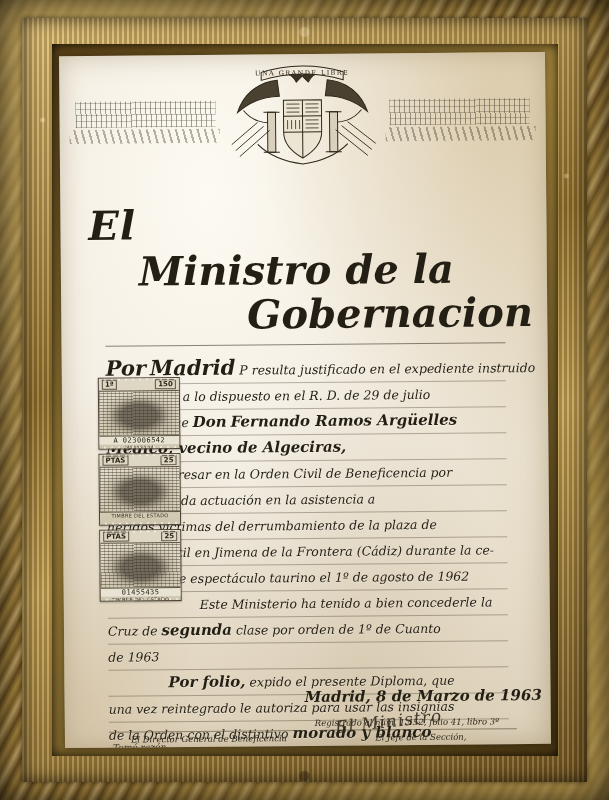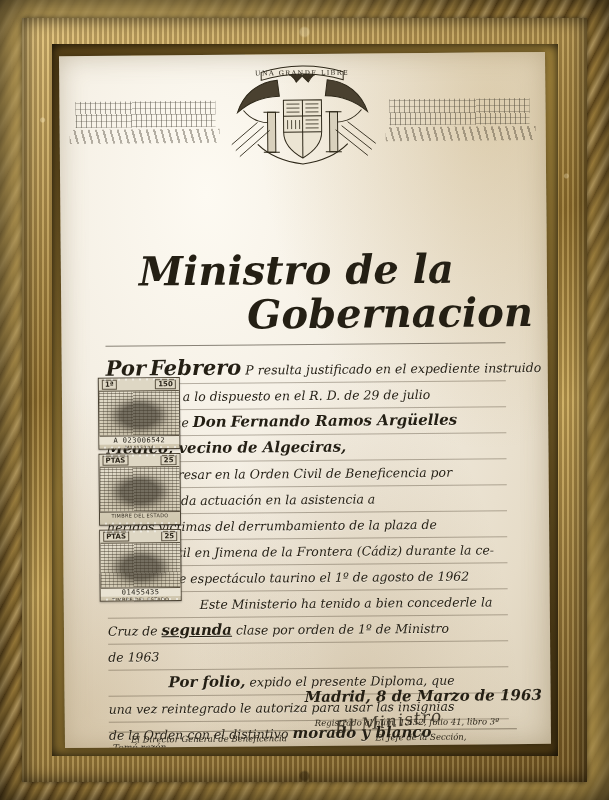--- a/index.html
+++ b/index.html
@@ -97,21 +97,21 @@
     color:#241f14;
     font-size:12.5px;
     line-height:25px;
     white-space:nowrap;
     text-shadow:0 1px 0 rgba(255,255,255,.3);
   }
   .ln.indent{padding-left:92px;}
   .ln.indent2{padding-left:60px;}
   .big{font-size:21px;font-weight:700;}
   .med{font-size:15px;font-weight:700;}
-  .und{text-decoration:underline;}
+  .und{}
   .ruled{
     border-bottom:1px solid rgba(60,50,32,.35);
   }
 
   
   #stamps{position:absolute;left:36px;top:322px;width:82px;}
   .stamp{
     width:80px;height:70px;margin-bottom:4px;
     background:linear-gradient(180deg,#e8e2d2,#cfc6ae);
     border:1px solid #4b4334;
@@ -209,49 +209,50 @@
           <path d="M46 52 L62 52 M46 92 L62 92 M108 52 L124 52 M108 92 L124 92"></path>
 
           <path d="M40 84 C52 96 70 102 85 104 C100 102 118 96 130 84" stroke-width="1.2"></path>
           <path d="M118 70 L150 96 M124 66 L154 90 M130 62 L158 84" stroke-width="0.9"></path>
           <path d="M52 70 L22 96 M46 66 L18 90 M40 62 L14 84" stroke-width="0.9"></path>
         </g>
         <text x="85" y="15" text-anchor="middle" font-family="DejaVu Serif, serif" font-size="6.5" letter-spacing="1.4" fill="#241f14">UNA GRANDE LIBRE</text>
       </svg>
     </div>
 
+    <div id="h1" class="hand">El</div>
     <div id="h2" class="hand">Ministro de la</div>
     <div id="h3" class="hand">Gobernacion</div>
 
     <div class="rule" id="rule1"></div>
 
     <div id="body">
       <div class="ln ruled">
         <span class="big">Por</span>
-        <span class="big">Febrero</span>
+        <span class="big">Madrid</span>
         <span>P</span>
         resulta justificado en el expediente instruido
       </div>
       <div class="ln ruled">con arreglo a lo dispuesto en el R. D. de 29 de julio</div>
       <div class="ln ruled">
         de 1910, que <span class="med">Don</span>
         <span class="med">Fernando Ramos Argüelles</span>
       </div>
       <div class="ln ruled">
         <span class="med">Médico, vecino de Algeciras,</span>
       </div>
       <div class="ln ruled">merece ingresar en la Orden Civil de Beneficencia por</div>
       <div class="ln ruled">su distinguida actuación en la asistencia a</div>
       <div class="ln ruled">heridos víctimas del derrumbamiento de la plaza de</div>
       <div class="ln ruled">toros portátil en Jimena de la Frontera (Cádiz) durante la ce-</div>
       <div class="ln ruled">lebración de espectáculo taurino el 1º de agosto de 1962</div>
       <div class="ln ruled indent">Este Ministerio ha tenido a bien concederle la</div>
       <div class="ln ruled">
         Cruz de <span class="med und">segunda</span>
-        clase por orden de <span>1º de Ministro</span>
+        clase por orden de <span>1º de Cuanto</span>
       </div>
       <div class="ln ruled">de 1963</div>
       <div class="ln ruled indent2">
         <span class="med">Por folio,</span>
         expido el presente Diploma, que
       </div>
       <div class="ln ruled">una vez reintegrado le autoriza para usar las insignias</div>
       <div class="ln ruled">
         de la Orden con el distintivo <span class="med">morado y blanco</span>
       </div>

